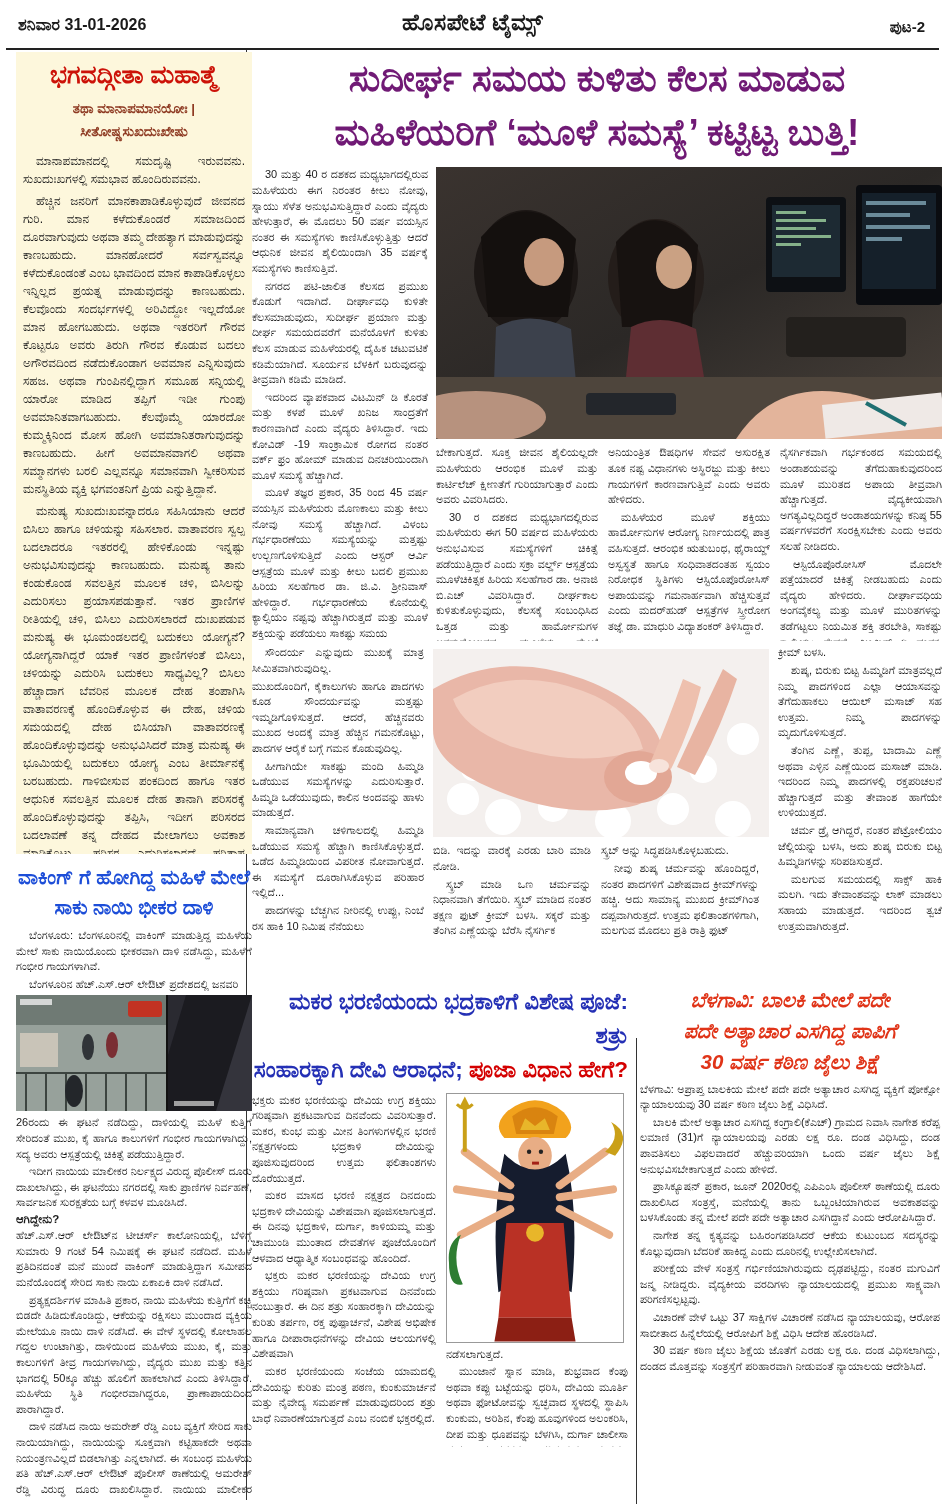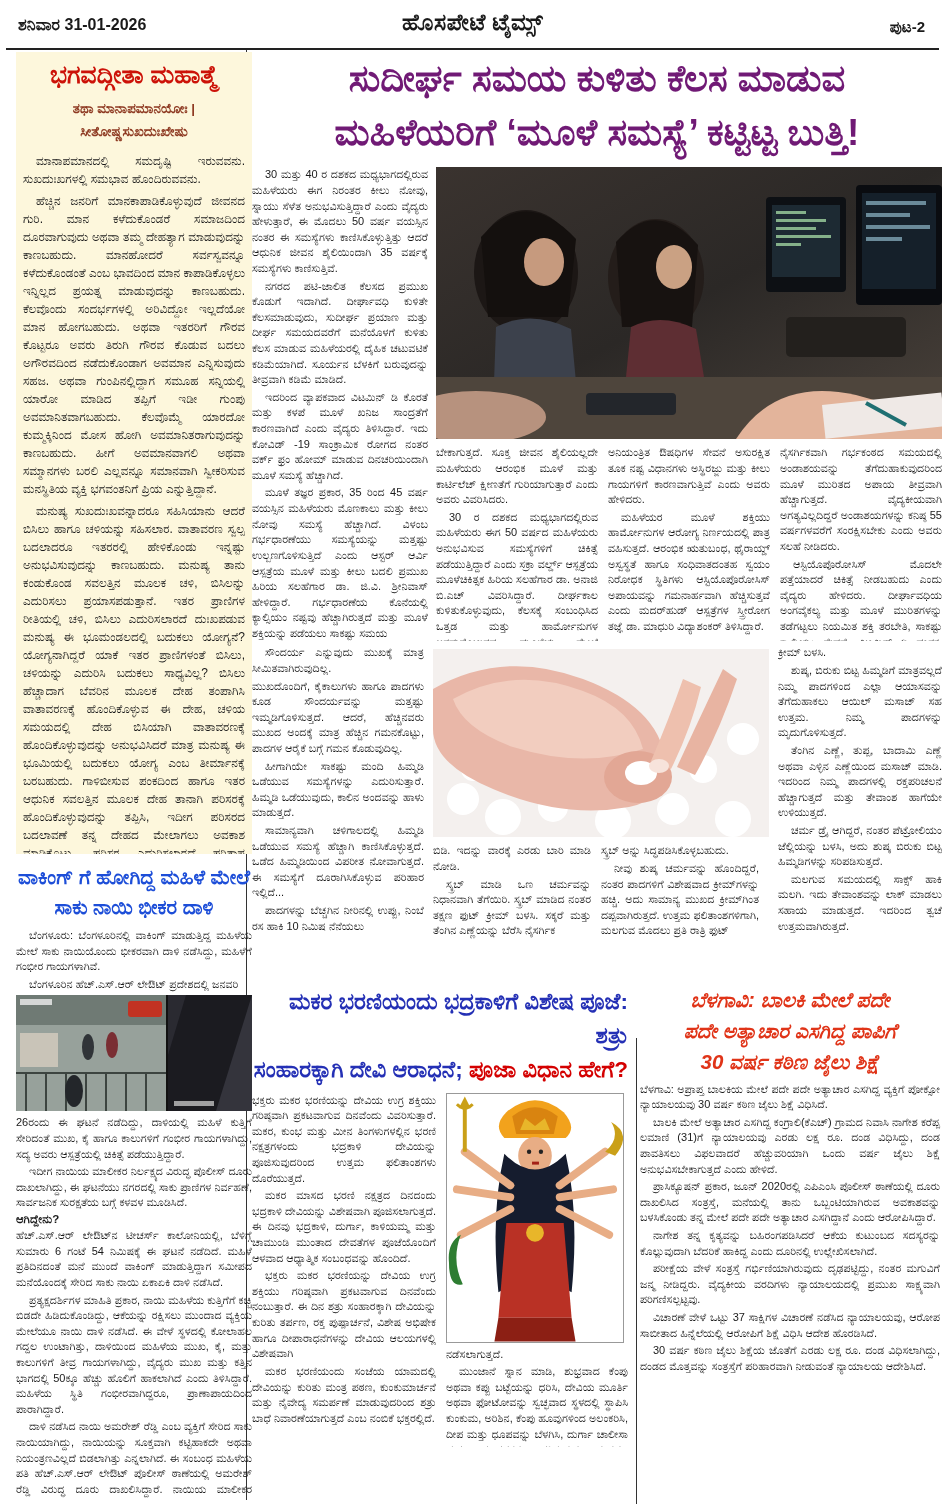--- a/index.html
+++ b/index.html
@@ -117,21 +117,21 @@
       <ellipse cx="58" cy="96" rx="9" ry="16" fill="#23262a"></ellipse>
       <rect x="152" y="0" width="84" height="116" fill="#1b1b20"></rect>
       <path d="M236 0 L200 116 L236 116 Z" fill="#34343c"></path>
       <path d="M170 0 L152 60 L152 0 Z" fill="#2a2a31"></path>
       <rect x="4" y="4" width="32" height="6" fill="#e8e8e8" opacity="0.85"></rect>
       <rect x="158" y="106" width="40" height="5" fill="#d8d8d8" opacity="0.7"></rect>
     </svg>
     <p class="para noind">26ರಂದು ಈ ಘಟನೆ ನಡೆದಿದ್ದು, ದಾಳಿಯಲ್ಲಿ ಮಹಿಳೆ ಕುತ್ತಿಗೆ ಸೇರಿದಂತೆ ಮುಖ, ಕೈ ಹಾಗೂ ಕಾಲುಗಳಿಗೆ ಗಂಭೀರ ಗಾಯಗಳಾಗಿದ್ದು, ಸದ್ಯ ಅವರು ಆಸ್ಪತ್ರೆಯಲ್ಲಿ ಚಿಕಿತ್ಸೆ ಪಡೆಯುತ್ತಿದ್ದಾರೆ.</p>
     <p class="para">ಇದೀಗ ನಾಯಿಯ ಮಾಲೀಕರ ನಿರ್ಲಕ್ಷ್ಯದ ವಿರುದ್ಧ ಪೊಲೀಸ್ ದೂರು ದಾಖಲಾಗಿದ್ದು, ಈ ಘಟನೆಯು ನಗರದಲ್ಲಿ ಸಾಕು ಪ್ರಾಣಿಗಳ ನಿರ್ವಹಣೆ, ಸಾರ್ವಜನಿಕ ಸುರಕ್ಷತೆಯ ಬಗ್ಗೆ ಕಳವಳ ಮೂಡಿಸಿದೆ.</p>
     <div class="subq">ಆಗಿದ್ದೇನು?</div>
-    <p class="para noind">ಹೆಚ್.ಎಸ್.ಆರ್ ಲೇಔಟ್‌ನ ಟೀಚರ್ಸ್ ಕಾಲೋನಿಯಲ್ಲಿ, ಬೆಳಿಗ್ಗೆ ಸುಮಾರು 6 ಗಂಟೆ 54 ನಿಮಿಷಕ್ಕೆ ಈ ಘಟನೆ ನಡೆದಿದೆ. ಮಹಿಳೆ ಪ್ರತಿದಿನದಂತೆ ಮನೆ ಮುಂದೆ ವಾಕಿಂಗ್ ಮಾಡುತ್ತಿದ್ದಾಗ ಸಮೀಪದ ಮನೆಯೊಂದಕ್ಕೆ ಸೇರಿದ ಸಾಕು ನಾಯಿ ಏಕಾಏಕಿ ದಾಳಿ ನಡೆಸಿದೆ.</p>
+    <p class="para noind">ಹೆಚ್.ಎಸ್.ಆರ್ ಲೇಔಟ್‌ನ ಟೀಚರ್ಸ್ ಕಾಲೋನಿಯಲ್ಲಿ, ಬೆಳಿಗ್ಗೆ ಸುಮಾರು 9 ಗಂಟೆ 54 ನಿಮಿಷಕ್ಕೆ ಈ ಘಟನೆ ನಡೆದಿದೆ. ಮಹಿಳೆ ಪ್ರತಿದಿನದಂತೆ ಮನೆ ಮುಂದೆ ವಾಕಿಂಗ್ ಮಾಡುತ್ತಿದ್ದಾಗ ಸಮೀಪದ ಮನೆಯೊಂದಕ್ಕೆ ಸೇರಿದ ಸಾಕು ನಾಯಿ ಏಕಾಏಕಿ ದಾಳಿ ನಡೆಸಿದೆ.</p>
     <p class="para">ಪ್ರತ್ಯಕ್ಷದರ್ಶಿಗಳ ಮಾಹಿತಿ ಪ್ರಕಾರ, ನಾಯಿ ಮಹಿಳೆಯ ಕುತ್ತಿಗೆಗೆ ಕಚ್ಚಿ ಬಿಡದೇ ಹಿಡಿದುಕೊಂಡಿದ್ದು, ಆಕೆಯನ್ನು ರಕ್ಷಿಸಲು ಮುಂದಾದ ವ್ಯಕ್ತಿಯ ಮೇಲೆಯೂ ನಾಯಿ ದಾಳಿ ನಡೆಸಿದೆ. ಈ ವೇಳೆ ಸ್ಥಳದಲ್ಲಿ ಕೋಲಾಹಲ ಗದ್ದಲ ಉಂಟಾಗಿತ್ತು, ದಾಳಿಯಿಂದ ಮಹಿಳೆಯ ಮುಖ, ಕೈ, ಮತ್ತು ಕಾಲುಗಳಿಗೆ ತೀವ್ರ ಗಾಯಗಳಾಗಿದ್ದು, ವೈದ್ಯರು ಮುಖ ಮತ್ತು ಕತ್ತಿನ ಭಾಗದಲ್ಲಿ 50ಕ್ಕೂ ಹೆಚ್ಚು ಹೊಲಿಗೆ ಹಾಕಲಾಗಿದೆ ಎಂದು ತಿಳಿಸಿದ್ದಾರೆ. ಮಹಿಳೆಯ ಸ್ಥಿತಿ ಗಂಭೀರವಾಗಿದ್ದರೂ, ಪ್ರಾಣಾಪಾಯದಿಂದ ಪಾರಾಗಿದ್ದಾರೆ.</p>
     <p class="para">ದಾಳಿ ನಡೆಸಿದ ನಾಯಿ ಅಮರೇಶ್ ರೆಡ್ಡಿ ಎಂಬ ವ್ಯಕ್ತಿಗೆ ಸೇರಿದ ಸಾಕು ನಾಯಿಯಾಗಿದ್ದು, ನಾಯಿಯನ್ನು ಸೂಕ್ತವಾಗಿ ಕಟ್ಟಿಹಾಕದೇ ಅಥವಾ ನಿಯಂತ್ರಣವಿಲ್ಲದೆ ಬಿಡಲಾಗಿತ್ತು ಎನ್ನಲಾಗಿದೆ. ಈ ಸಂಬಂಧ ಮಹಿಳೆಯ ಪತಿ ಹೆಚ್.ಎಸ್.ಆರ್ ಲೇಔಟ್ ಪೊಲೀಸ್ ಠಾಣೆಯಲ್ಲಿ ಅಮರೇಶ್ ರೆಡ್ಡಿ ವಿರುದ್ಧ ದೂರು ದಾಖಲಿಸಿದ್ದಾರೆ. ನಾಯಿಯ ಮಾಲೀಕರ ನಿರ್ಲಕ್ಷ್ಯದಿಂದಲೇ ಈ ಘಟನೆ ನಡೆದಿದೆ ಎಂದು ದೂರಿನಲ್ಲಿ ಉಲ್ಲೇಖಿಸಲಾಗಿದೆ</p>
 
   </section>
 </aside>
 
 <main class="main">
 
   <section>
     <h1 class="bone-head">

